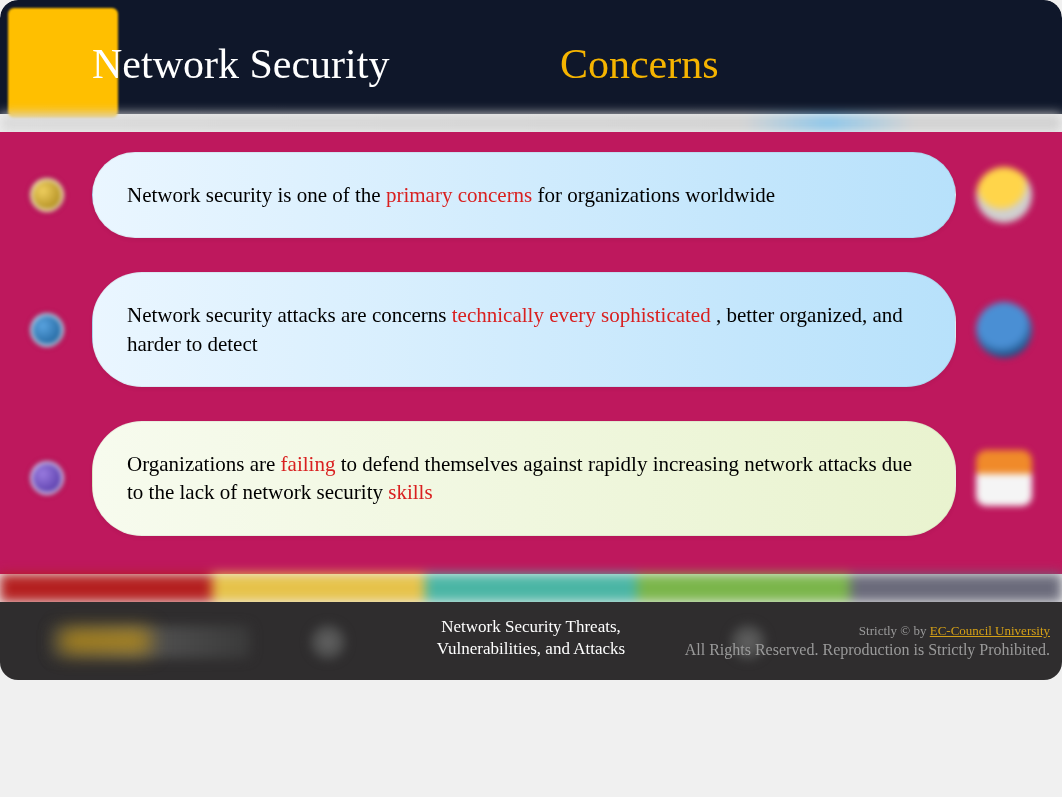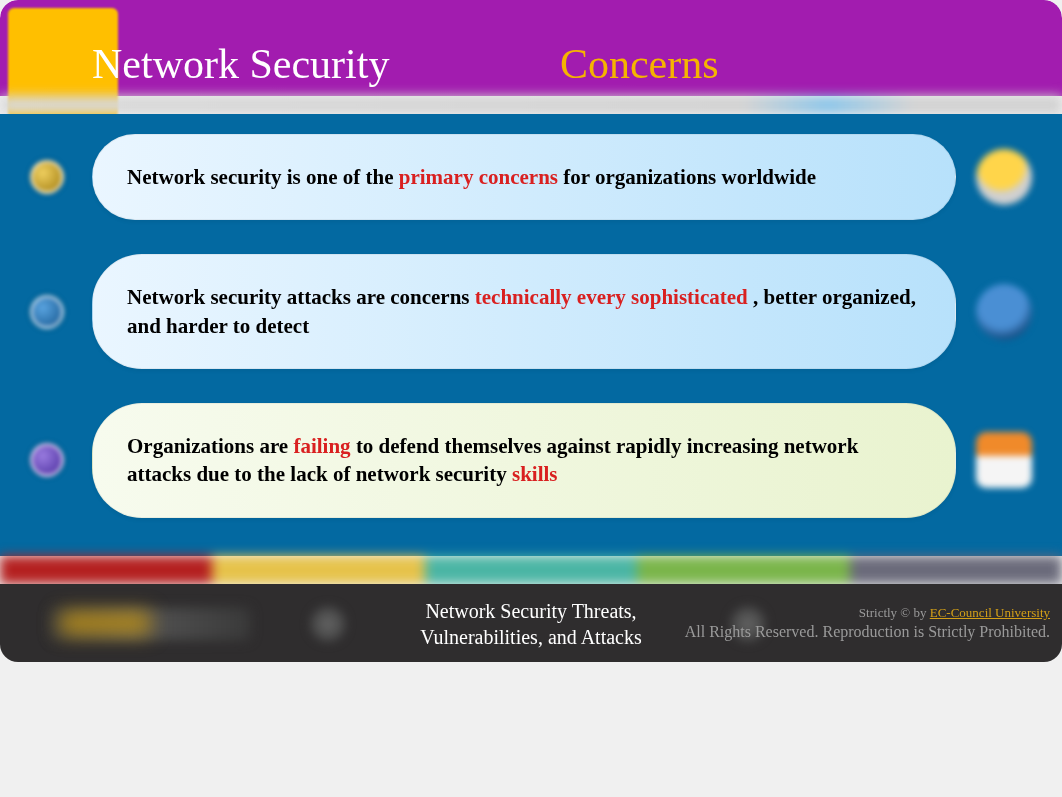--- a/index.html
+++ b/index.html
@@ -9,22 +9,22 @@
     font-family: Georgia, 'Times New Roman', serif;
     background: #f0f0f0;
     position: relative;
     overflow: hidden;
     border-radius: 18px;
   }
 
   
   .header {
     position: relative;
-    height: 96px;
-    background: #a21caf;
+    height: 114px;
+    background: #0f172a;
     display: flex;
     align-items: center;
     border-radius: 18px 18px 0 0;
     filter: blur(0.3px);
   }
   .header-square {
     position: absolute;
     left: 8px; top: 8px;
     width: 110px; height: 110px;
     background: #ffbf00;
@@ -48,22 +48,21 @@
   .blur-strip-top {
     height: 18px;
     background: linear-gradient(90deg,#d9d9d9,#d0d0d0 70%,#87c3e8 78%,#d0d0d0 86%);
     filter: blur(6px);
   }
 
   
   .content {
     position: relative;
     padding: 20px 30px 10px 30px;
-    background: #0369a1;
-    font-weight: bold;
+    background: #be185d;
   }
 
   .row {
     display: flex;
     align-items: center;
     margin-bottom: 34px;
     position: relative;
   }
 
   .bullet {
@@ -161,21 +160,21 @@
     background: radial-gradient(circle,#666,#333);
     filter: blur(5px);
   }
   .footer-dot-l { left: 310px; top: 22px; }
   .footer-dot-r { left: 730px; top: 22px; }
   .footer-center {
     position: absolute;
     left: 0; right: 0;
     text-align: center;
     color: #fff;
-    font-size: 20px;
+    font-size: 17px;
     line-height: 1.3;
     top: 14px;
   }
   .footer-right {
     position: absolute;
     right: 12px;
     top: 20px;
     text-align: right;
     font-size: 13px;
     color: #9a9a9a;

